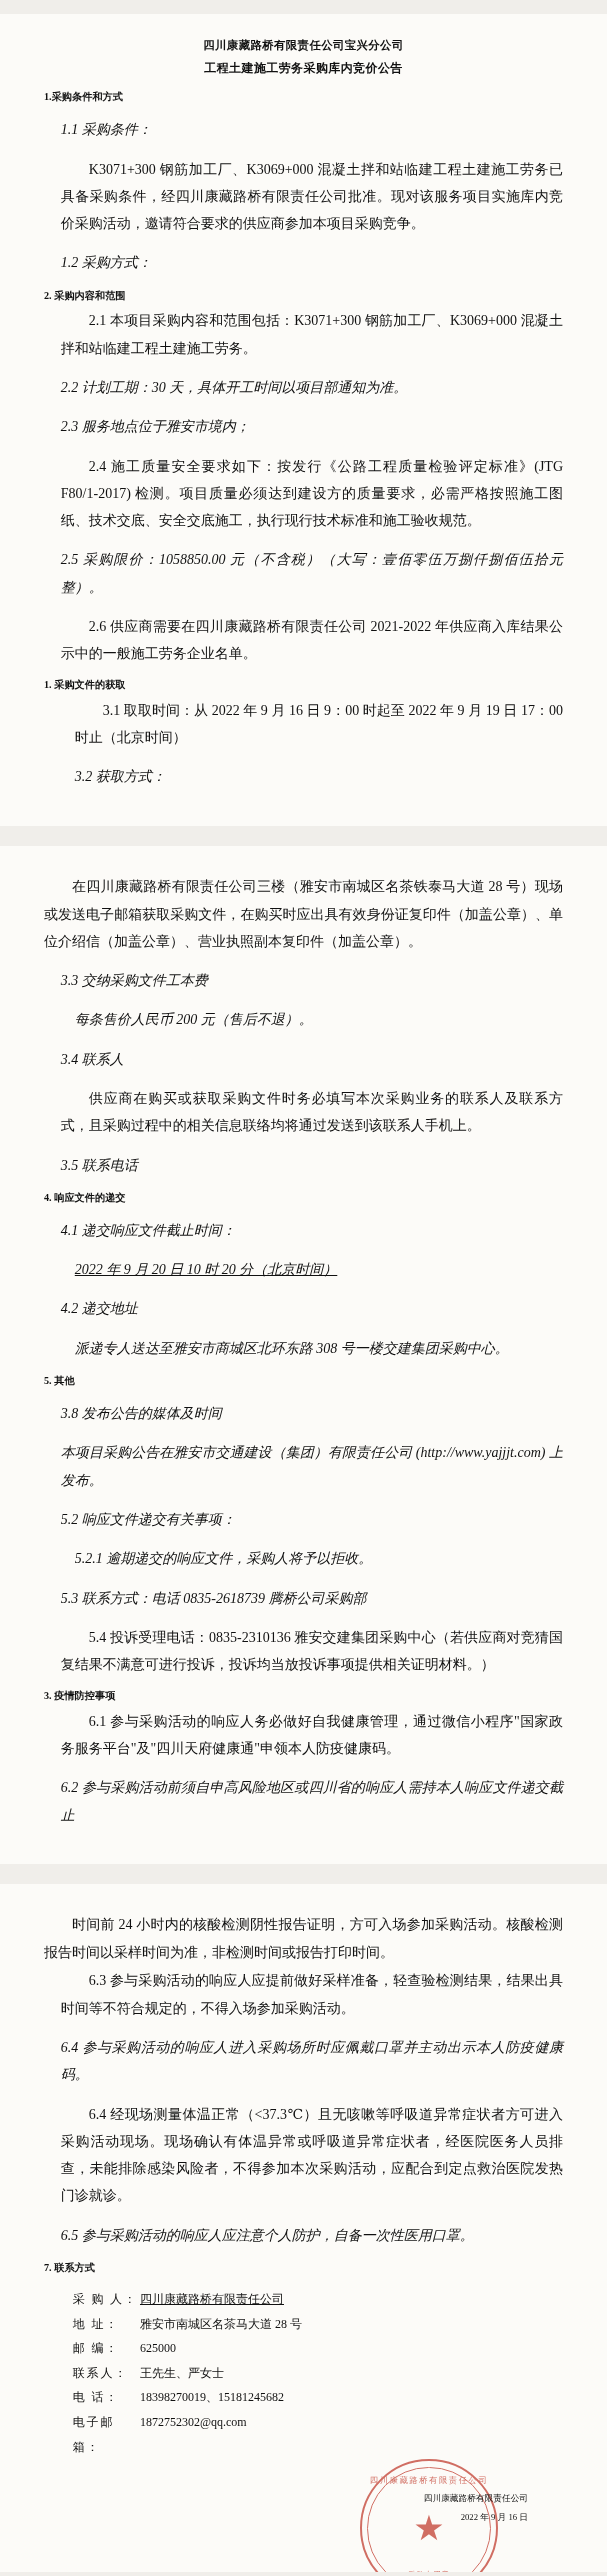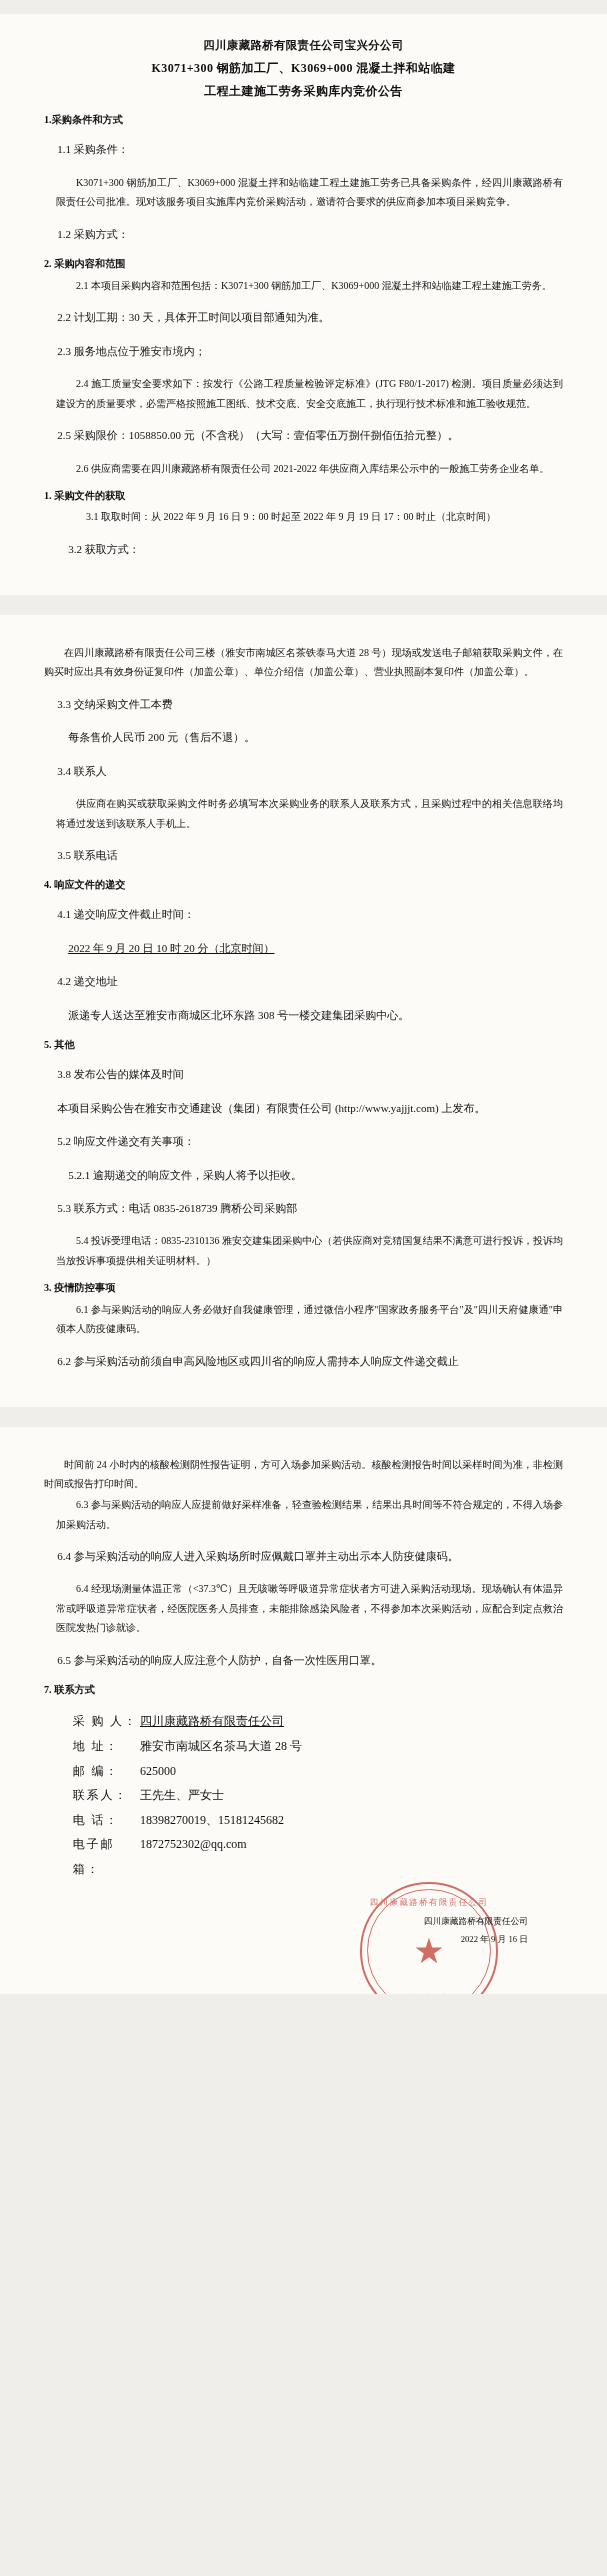--- a/index.html
+++ b/index.html
@@ -7,22 +7,22 @@
   .page-wrap{width:607px;margin:0 auto;position:relative;}
   .sheet{background:#fcfbf8;position:relative;box-sizing:border-box;}
   .sheet1{margin-top:13.7px;padding:20px 44px 23px 44px;min-height:357px;}
   .sheet2{margin-top:20px;padding:26px 44px 23px 44px;min-height:425px;}
   .sheet3{margin-top:20px;padding:26px 44px 46px 44px;min-height:425px;}
   .title{text-align:center;font-weight:bold;font-size:11.8px;line-height:23px;letter-spacing:0.4px;}
   .title .l1{font-size:11.4px;}
   .title .l2{font-size:12px;}
   .title .l3{font-size:12px;}
   h2.sec{font-size:10.2px;font-weight:bold;margin:10.6px 0 4.6px 0;}
-  p.body{font-size:10px;line-height:1.95;margin:1.5px 0;text-align:justify;text-indent:2em;}
-  p.tight{font-size:11px;line-height:1.95;margin:12px 0;text-align:justify;}
+  p.body{font-size:14px;line-height:1.95;margin:1.5px 0;text-align:justify;text-indent:2em;}
+  p.tight{font-size:14px;line-height:1.95;margin:12px 0;text-align:justify;font-style:italic;}
   .ind1{padding-left:1.2em;}
   .ind2{padding-left:2.2em;}
   .u{text-decoration:underline;}
   .contact-table{font-size:12px;line-height:2.05;margin-top:12px;padding-left:2.4em;}
   .crow{display:flex;}
   .clabel{width:5.6em;flex:none;letter-spacing:.15em;}
   .cval{flex:1;}
   .sign-block{margin-top:30px;text-align:right;padding-right:35px;font-size:8.7px;line-height:2.1;position:relative;}
   .stamp{position:absolute;right:65px;top:-30px;width:134px;height:134px;border:2.3px solid #c0392b;border-radius:50%;opacity:.72;}
   .stamp .ring{position:absolute;inset:5.3px;border:0.8px solid #c0392b;border-radius:50%;}
@@ -32,21 +32,20 @@
   .sign-name,.sign-date{position:relative;z-index:2;}
 </style>
 </head>
 <body>
 
 <div class="page-wrap">
 
   <div class="sheet sheet1">
     <div class="title">
       <div class="l1">四川康藏路桥有限责任公司宝兴分公司</div>
-      <div class="l2">K3071+300 钢筋加工厂、K3069+000 混凝土拌和站临建</div>
       <div class="l3">工程土建施工劳务采购库内竞价公告</div>
     </div>
 
     <h2 class="sec">1.采购条件和方式</h2>
     <p class="tight ind1">1.1 采购条件：</p>
     <p class="body ind1">K3071+300 钢筋加工厂、K3069+000 混凝土拌和站临建工程土建施工劳务已具备采购条件，经四川康藏路桥有限责任公司批准。现对该服务项目实施库内竞价采购活动，邀请符合要求的供应商参加本项目采购竞争。</p>
     <p class="tight ind1">1.2 采购方式：</p>
 
     <h2 class="sec">2. 采购内容和范围</h2>
     <p class="body ind1">2.1 本项目采购内容和范围包括：K3071+300 钢筋加工厂、K3069+000 混凝土拌和站临建工程土建施工劳务。</p>

